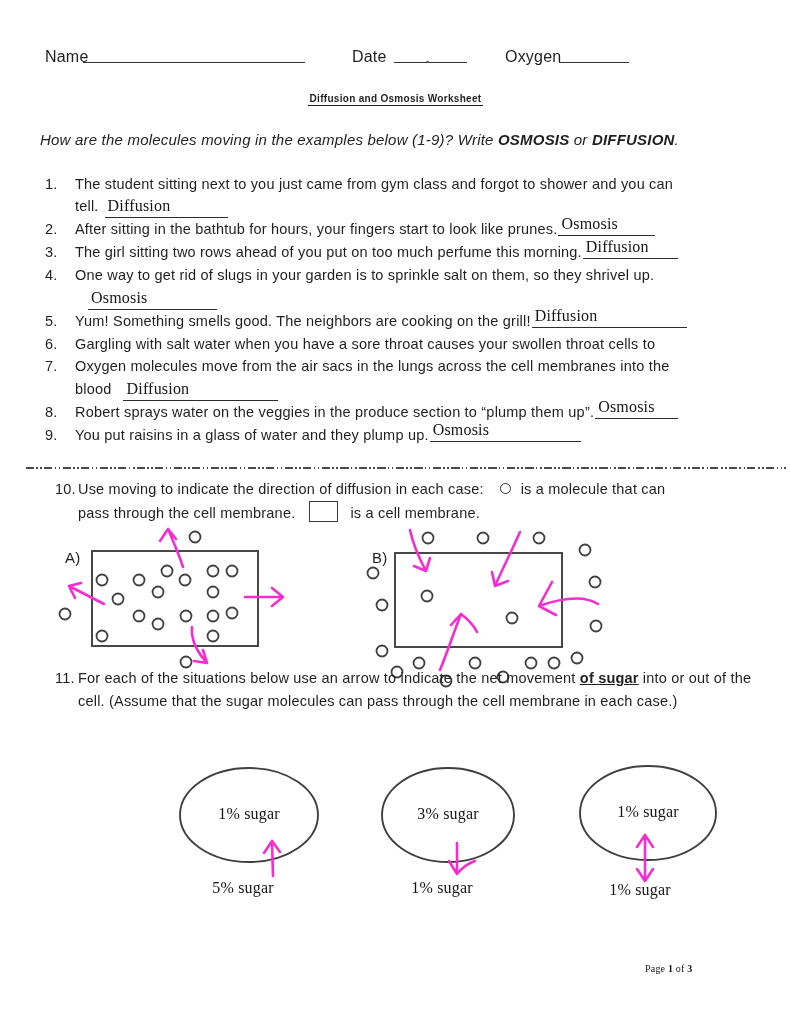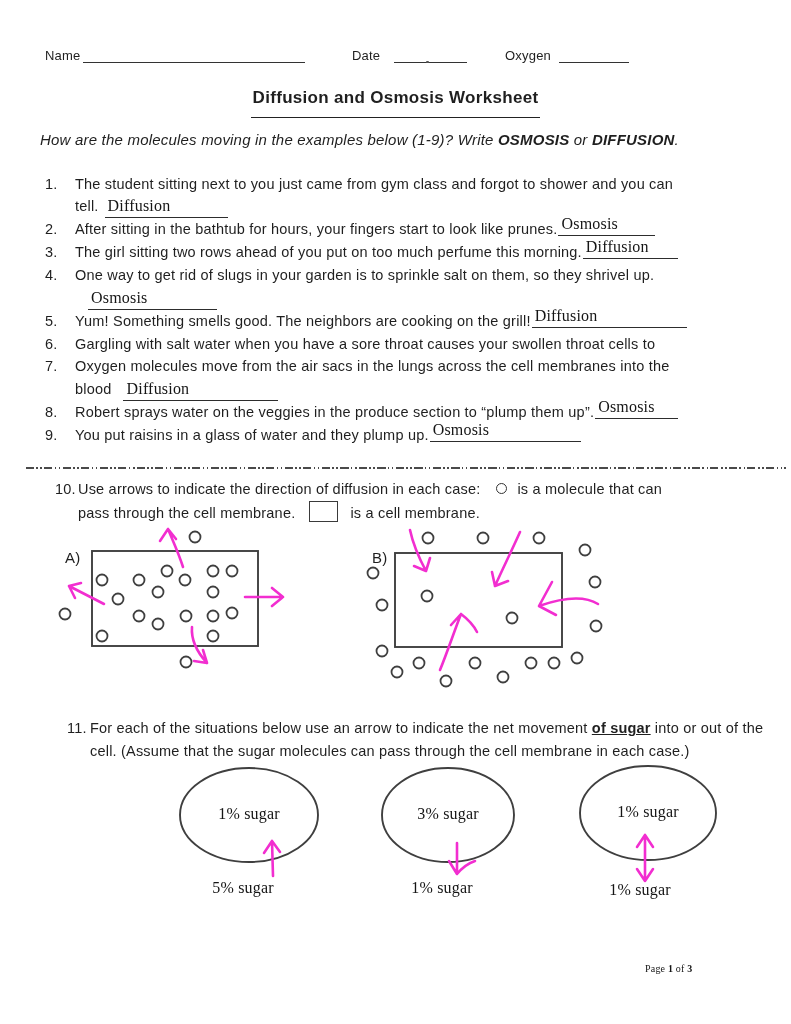--- a/index.html
+++ b/index.html
@@ -2,27 +2,27 @@
 <html><head>
 <meta charset="utf-8">
 <style>
   html,body{margin:0;padding:0;background:#e8e8e8;}
   .page{
     position:relative;width:791px;height:1024px;background:#ffffff;margin:0 auto;
     font-family:"Liberation Sans",sans-serif;color:#1f1f1f;overflow:hidden;
     letter-spacing:.2px;
   }
   
-  .header{position:absolute;top:48px;left:45px;width:700px;height:22px;font-size:13px;}
+  .header{position:absolute;top:48px;left:45px;width:700px;height:22px;font-size:16px;}
   .header .lbl{position:absolute;top:0;}
   .blank{position:absolute;top:-2px;height:16px;border-bottom:1.6px solid #333;}
   .date-dot{position:absolute;left:44%;bottom:-1px;width:2.5px;height:2.5px;background:#555;border-radius:50%;}
   
   .title{position:absolute;top:88px;left:0;width:100%;text-align:center;}
-  .title span{font-weight:bold;font-size:17px;border-bottom:1.8px solid #222;padding:0 2px 10px 2px;letter-spacing:.3px;}
+  .title span{font-weight:bold;font-size:10px;border-bottom:1.8px solid #222;padding:0 2px 1px 2px;letter-spacing:.3px;}
   
   .intro{position:absolute;top:131px;left:40px;width:730px;font-style:italic;font-size:15px;}
   .intro b{font-weight:bold;}
   
   .qlist{position:absolute;top:173px;left:45px;width:720px;font-size:14.5px;}
   .qrow{display:flex;align-items:flex-start;}
   .qnum{width:30px;flex:none;line-height:22.4px;}
   .qtext{flex:1;}
   .qline{line-height:22.4px;}
   .ans{
@@ -35,21 +35,21 @@
     position:absolute;top:467px;left:26px;right:5px;height:2px;
     background:repeating-linear-gradient(90deg,#4a4a4a 0 8px,transparent 8px 10.5px,#4a4a4a 10.5px 12px,transparent 12px 14.5px,#4a4a4a 14.5px 16px,transparent 16px 18.5px);
   }
   
   .q10{position:absolute;top:478px;left:55px;width:710px;font-size:14.5px;}
   .q10 .qline{line-height:23px;}
   .q10 .indent{margin-left:23px;}
   .q10num{display:inline-block;width:23px;}
   .mol-circle{display:inline-block;width:9px;height:9px;border:1.6px solid #333;border-radius:50%;margin:0 10px 0 16px;}
   .mem-box{display:inline-block;width:27px;height:19px;border:1.7px solid #3a3a3a;margin:0 12px 0 14px;vertical-align:-4px;}
-  .q11{position:absolute;top:717px;left:55px;width:700px;font-size:14.5px;display:flex;margin-left:12px;}
+  .q11{position:absolute;top:667px;left:55px;width:700px;font-size:14.5px;display:flex;}
   .q11 .qnum{width:23px;}
   .q11 p{margin:0;line-height:22.5px;width:677px;}
   .q11 .emph{font-weight:bold;text-decoration:underline;}
   
   .diagrams{position:absolute;top:518px;left:40px;}
   .cells{position:absolute;top:750px;left:150px;}
   .shape{fill:none;stroke:#3f3f3f;stroke-width:1.9px;}
   .mol{fill:#ffffff;stroke:#3f3f3f;stroke-width:1.8px;}
   .arrow{fill:none;stroke:#f22ed0;stroke-width:2.6px;stroke-linecap:round;stroke-linejoin:round;}
   .dlabel{font-family:"Liberation Sans",sans-serif;font-size:15px;fill:#1f1f1f;}
@@ -149,21 +149,21 @@
         <div class="qline"><span>You put raisins in a glass of water and they plump up.</span><span class="ans raised" style="min-width:140px">Osmosis</span></div>
       </div>
     </div>
 
   </div>
 
   <div class="divider"></div>
 
   <div class="q10">
     <div class="qline">
-      <span class="q10num">10.</span><span>Use arrows to indicate the direction of diffusion in each case:</span><span class="mol-circle"></span><span>is a molecule that can</span>
+      <span class="q10num">10.</span><span>Use moving to indicate the direction of diffusion in each case:</span><span class="mol-circle"></span><span>is a molecule that can</span>
     </div>
     <div class="qline indent">
       <span>pass through the cell membrane.</span><span class="mem-box"></span><span>is a cell membrane.</span>
     </div>
   </div>
 
   <svg class="diagrams" width="711" height="175" viewBox="0 0 711 175">
 
     <g>
       <text class="dlabel" x="25" y="45">A)</text>

